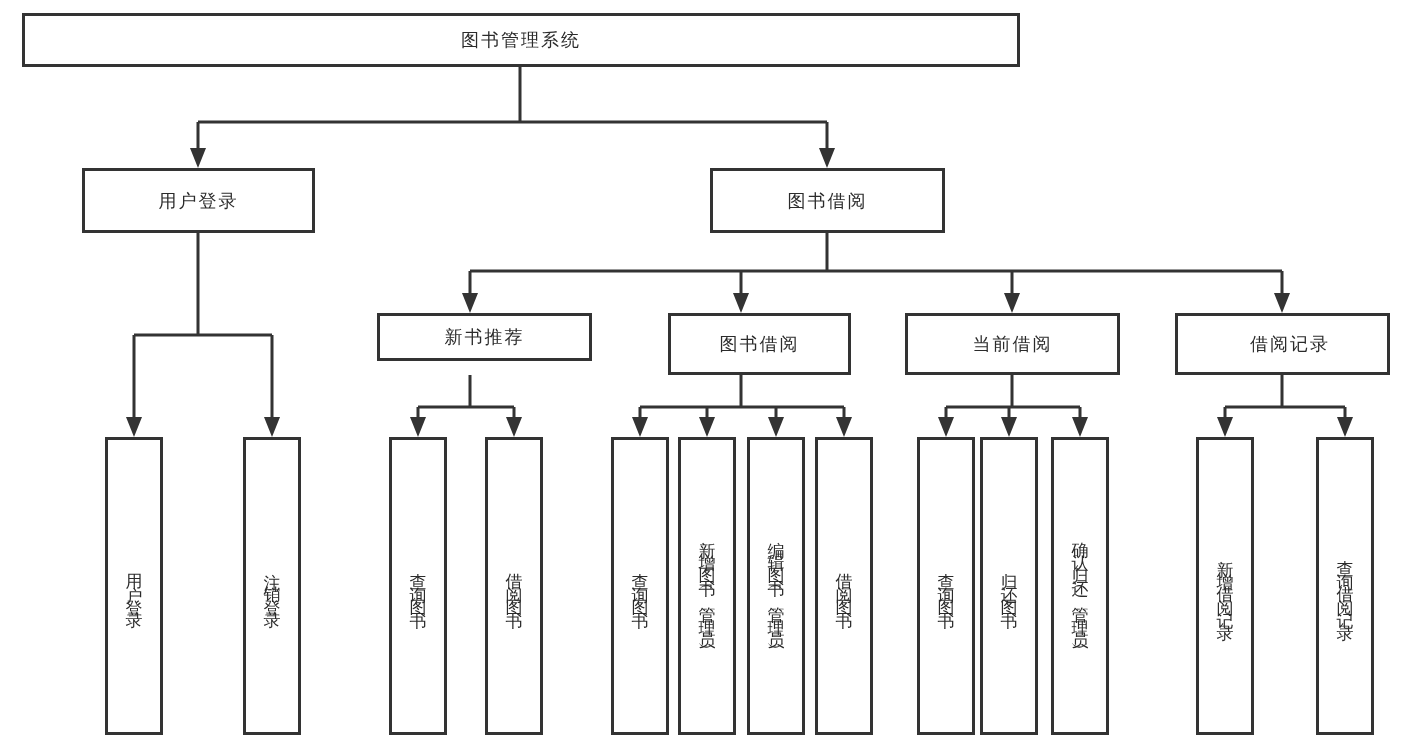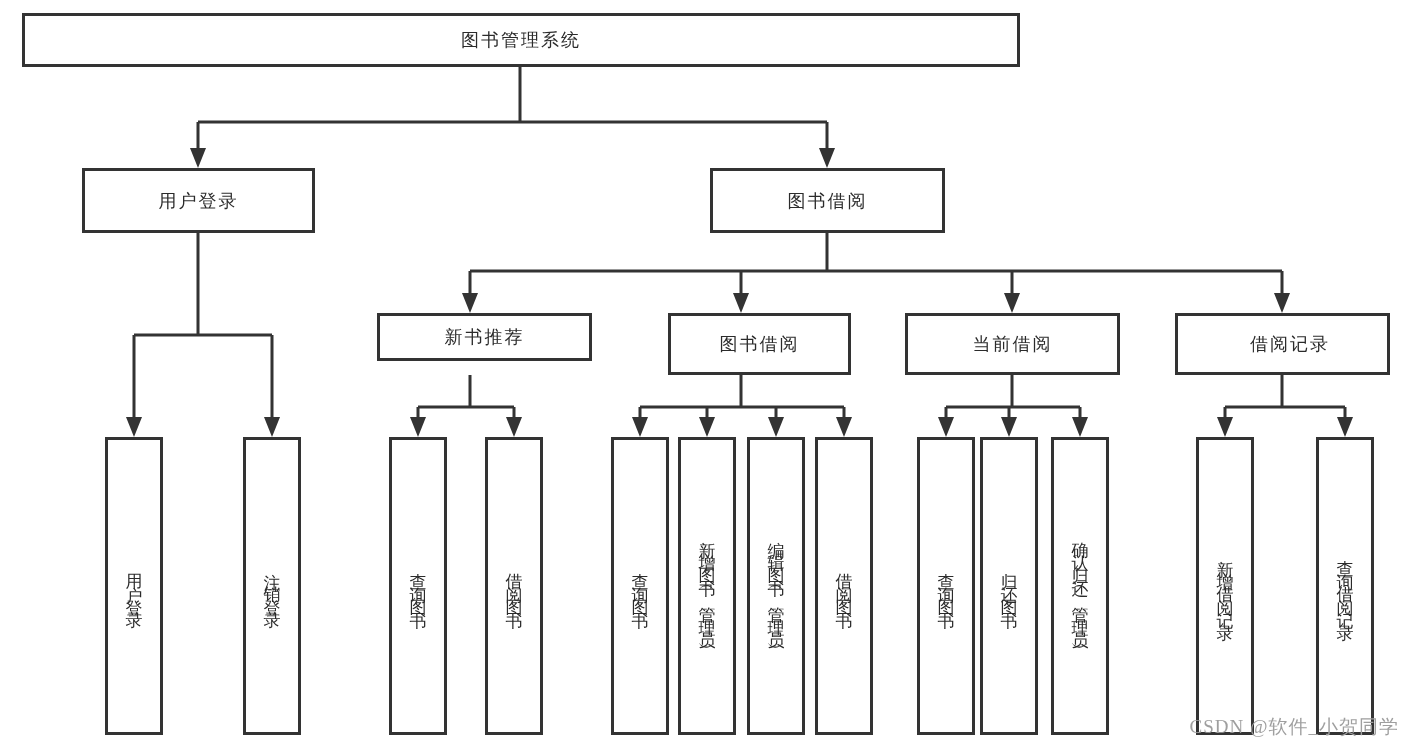--- a/index.html
+++ b/index.html
@@ -117,15 +117,14 @@
     <span>确认归还（管理员）</span>
   </div>
 
   <div class="vnode" style="left:1196px;top:437px;width:58px;height:298px;">
     <span>新增借阅记录</span>
   </div>
   <div class="vnode" style="left:1316px;top:437px;width:58px;height:298px;">
     <span>查询借阅记录</span>
   </div>
 
-  <div class="watermark">CSDN @软件_小贺同学</div>
 
 </div>
 
 </body></html>

